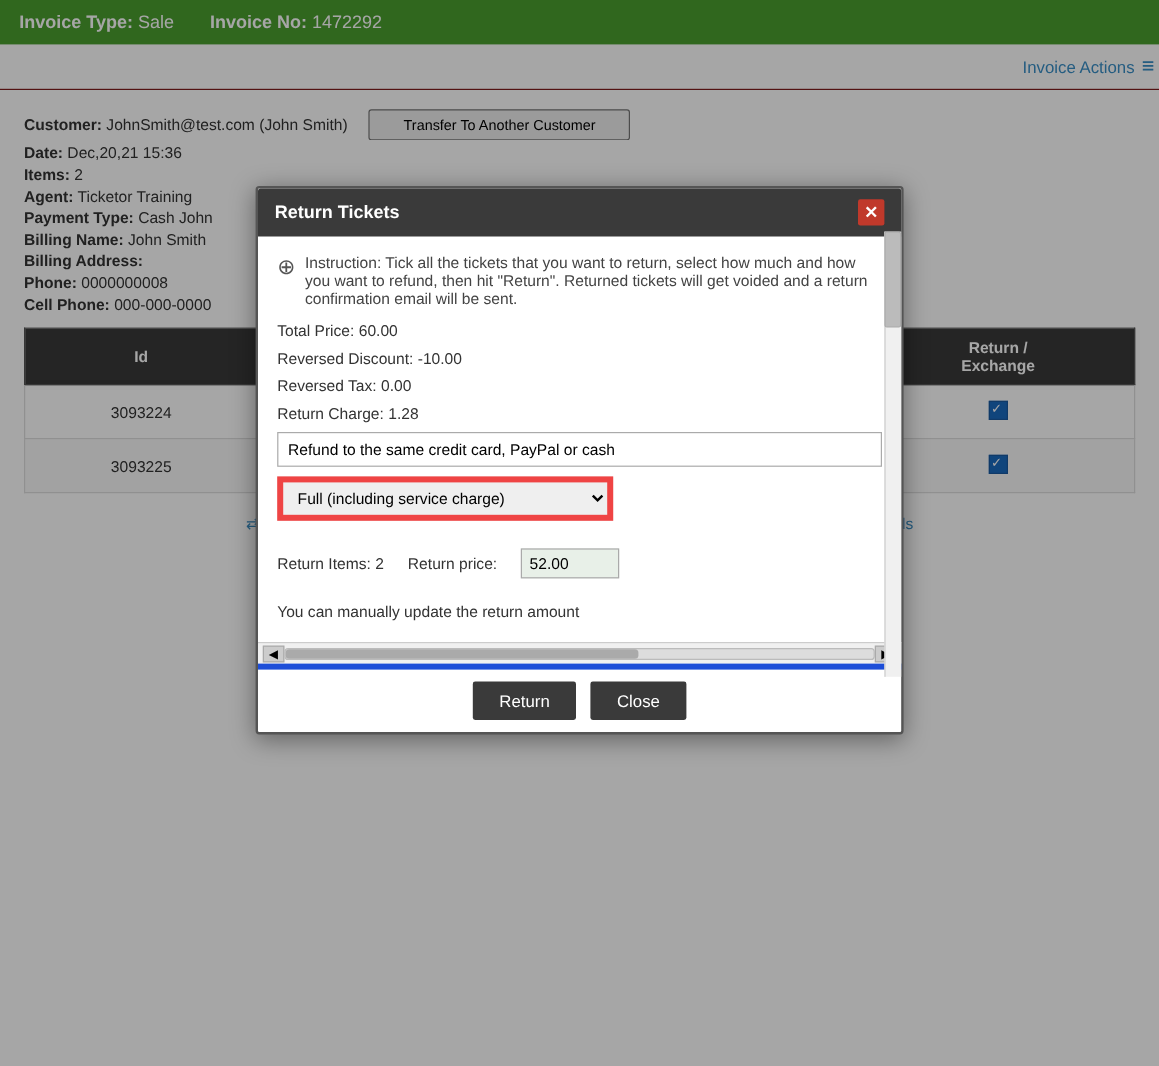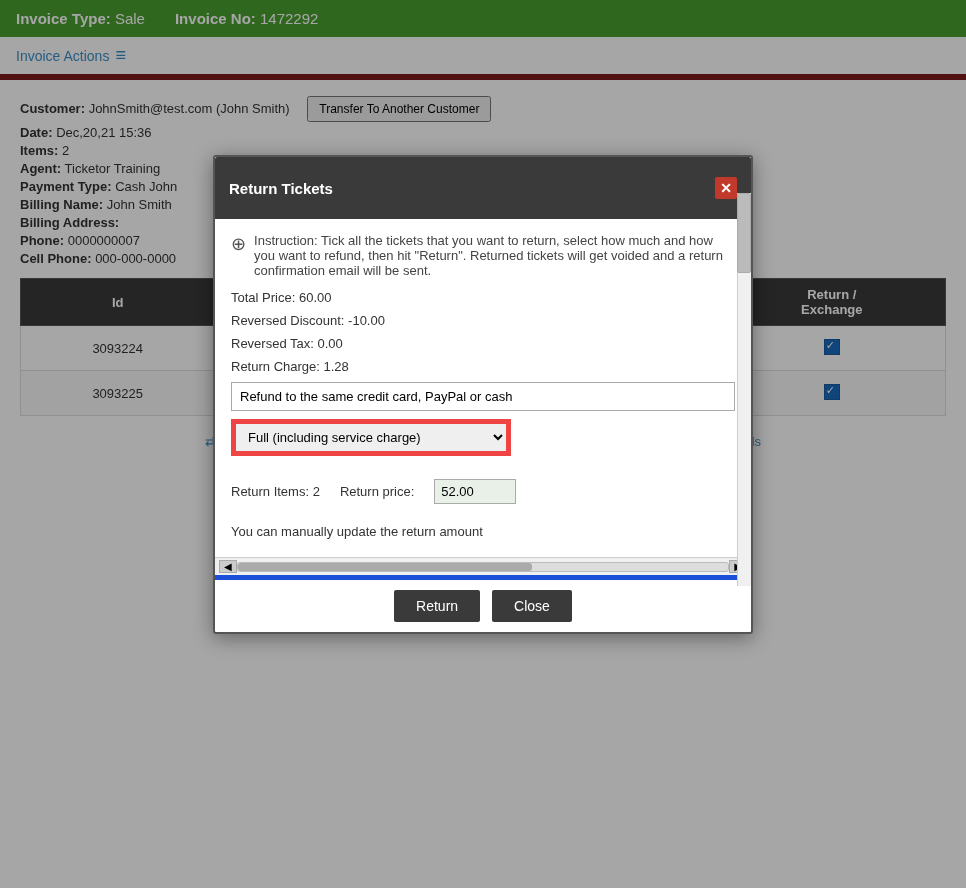--- a/index.html
+++ b/index.html
@@ -14,23 +14,23 @@
       font-weight: bold;
       display: flex;
       gap: 30px;
       align-items: center;
     }
     .header-bar span { font-weight: normal; }
 
     
     .invoice-actions-bar {
       display: flex;
-      justify-content: flex-start;
-      padding: 8px 16px;
-      border-bottom: 6px solid #7f1d1d;
+      justify-content: flex-end;
+      padding: 8px 4px;
+      border-bottom: 1px solid #7f1d1d;
     }
     .invoice-actions-link {
       color: #3a8fc7;
       font-size: 14px;
       cursor: pointer;
       display: flex;
       align-items: center;
       gap: 6px;
       text-decoration: none;
     }
@@ -128,21 +128,21 @@
       border-radius: 3px;
       box-shadow: 0 4px 20px rgba(0,0,0,0.4);
       position: relative;
       max-height: 550px;
       display: flex;
       flex-direction: column;
     }
     .modal-header {
       background: #3a3a3a;
       color: #fff;
-      padding: 20px 14px;
+      padding: 9px 14px;
       font-size: 15px;
       font-weight: bold;
       display: flex;
       justify-content: space-between;
       align-items: center;
       border-radius: 2px 2px 0 0;
     }
     .modal-close-btn {
       background: #c0392b;
       color: #fff;
@@ -290,21 +290,21 @@
     <span>Invoice Actions</span>
     <span style="font-size:18px;">≡</span>
   </a>
 </div>
 
 <div class="main-content">
 
   <div class="invoice-detail-row">
     <strong>Customer:</strong>
     <span>JohnSmith@test.com (John Smith)</span>
-    <button style="margin-left:14px; padding:4px 10px; font-size:12px; cursor:pointer;">Transfer To Another Customer</button>
+    <button style="margin-left:14px; padding:4px 27px; font-size:12px; cursor:pointer;">Transfer To Another Customer</button>
   </div>
   <div class="invoice-detail-row">
     <strong>Date:</strong>
     <span>Dec,20,21 15:36</span>
   </div>
   <div class="invoice-detail-row">
     <strong>Items:</strong>
     <span>2</span>
   </div>
   <div class="invoice-detail-row">
@@ -318,21 +318,21 @@
   <div class="invoice-detail-row">
     <strong>Billing Name:</strong>
     <span>John Smith</span>
   </div>
   <div class="invoice-detail-row">
     <strong>Billing Address:</strong>
     <span></span>
   </div>
   <div class="invoice-detail-row">
     <strong>Phone:</strong>
-    <span>0000000007</span>
+    <span>0000000008</span>
   </div>
   <div class="invoice-detail-row">
     <strong>Cell Phone:</strong>
     <span>000-000-0000</span>
   </div>
 
   <table class="invoice-table">
     <thead>
       <tr>
         <th>Id</th>

